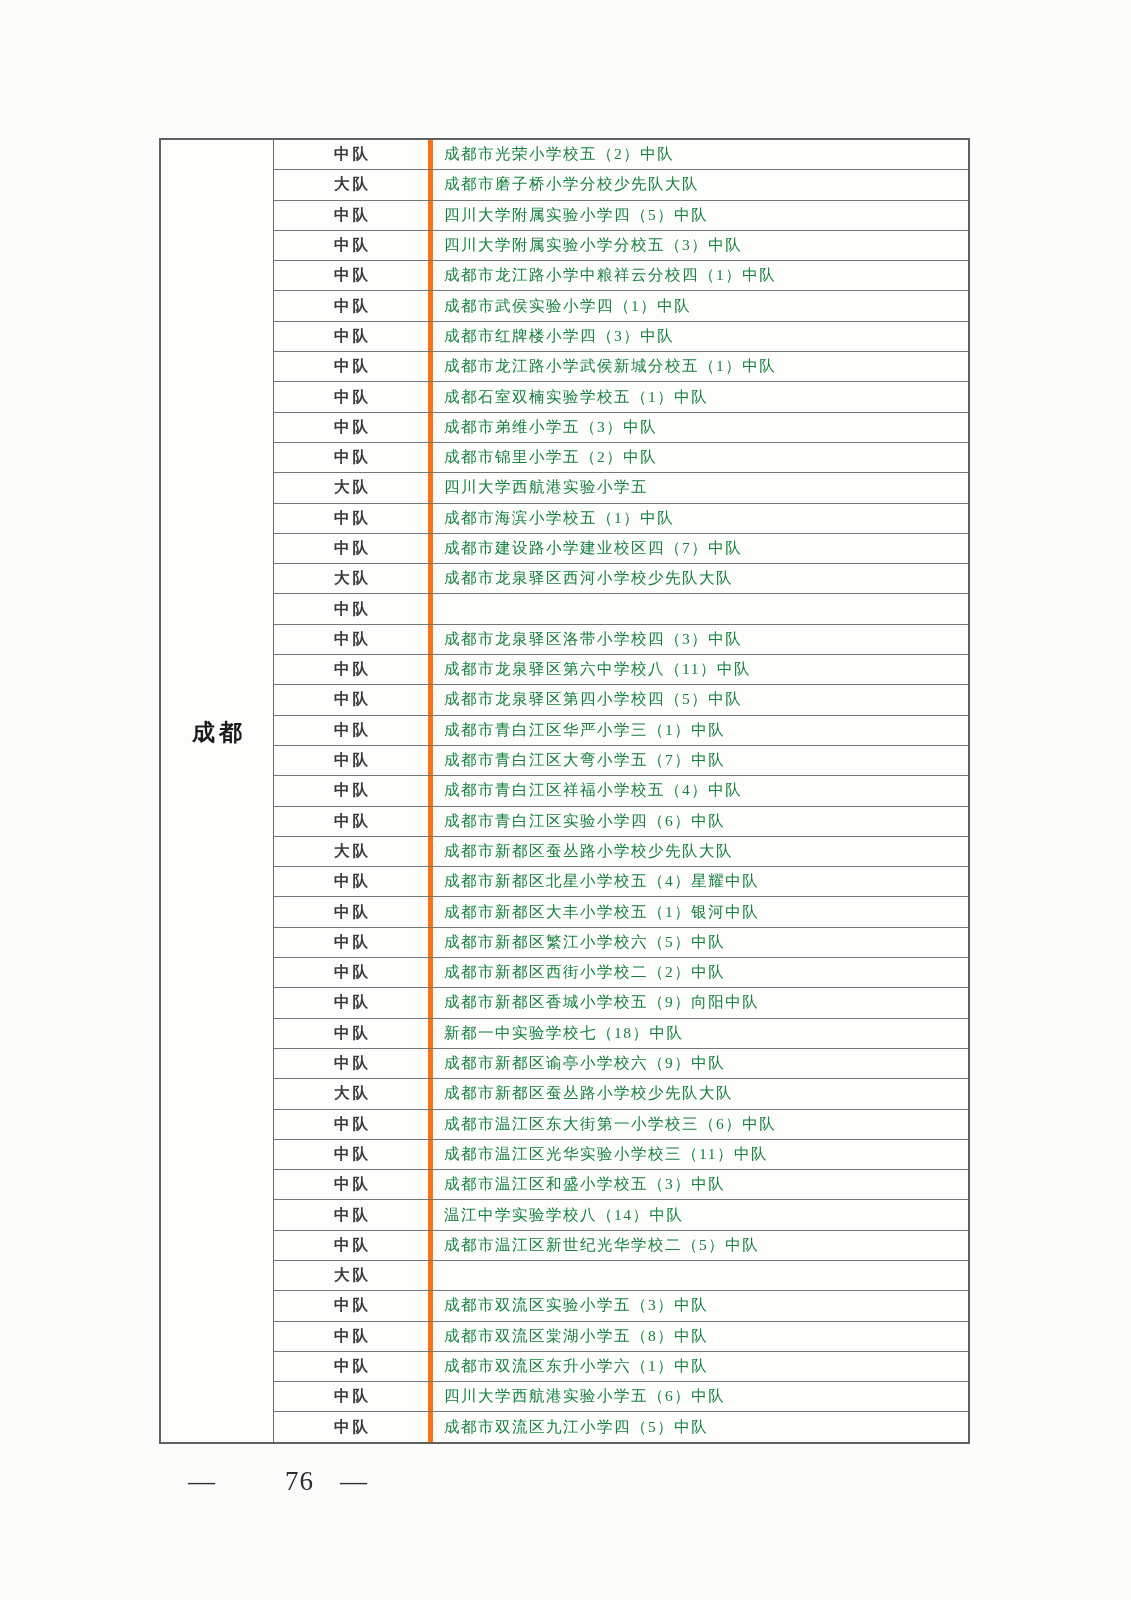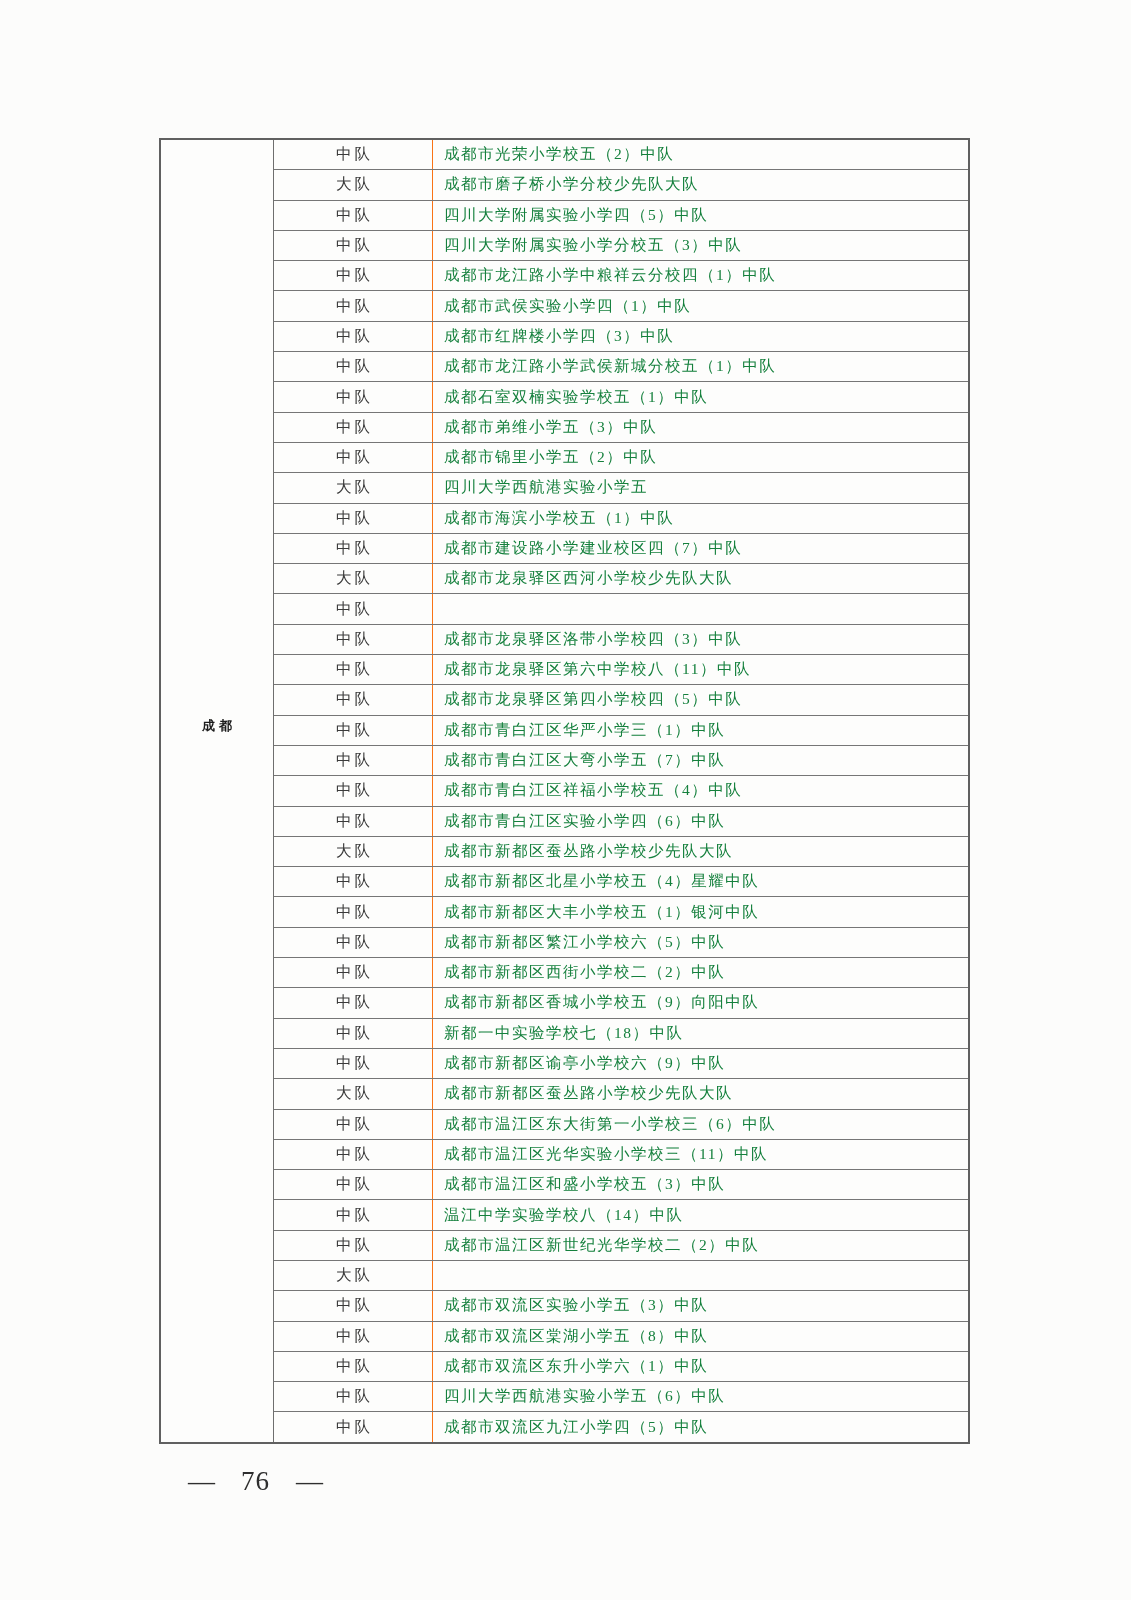--- a/index.html
+++ b/index.html
@@ -30,47 +30,48 @@
     position: relative;
     flex: 0 0 auto;
   }
   .region-label {
     position: absolute;
     top: 44.3%;
     left: 0;
     width: 100%;
     text-align: center;
     font-weight: bold;
-    font-size: 13px;
+    font-size: 23px;
     letter-spacing: 4px;
     text-indent: 4px; 
     color: #1c1c1c;
   }
   .rows-col {
     flex: 1 1 auto;
     display: flex;
     flex-direction: column;
   }
   .row {
     flex: 1 1 0;
     display: flex;
     border-bottom: 1px solid #767676;
   }
   .row:last-child { border-bottom: none; }
   .cell-type {
     flex: 0 0 159px;
     width: 159px;
-    border-right: 1px solid #f97316;
+    border-right: 5px solid #f97316;
     display: flex;
     align-items: center;
     justify-content: center;
     font-size: 15.5px;
     letter-spacing: 3px;
     text-indent: 3px;
     color: #3a3a3a;
+    font-weight: bold;
   }
   .cell-name {
     flex: 1 1 auto;
     display: flex;
     align-items: center;
     padding-left: 11px;
     font-size: 15.5px;
     letter-spacing: 1.5px;
     color: #15803d;
     white-space: nowrap;
@@ -80,21 +81,21 @@
     left: 188px;
     top: 1468px;
     display: flex;
     align-items: center;
     gap: 26px;
     font-size: 27px;
     color: #2e2e2e;
     line-height: 1;
   }
   .page-footer .dash { letter-spacing: 0; }
-  .page-footer .num { letter-spacing: 1px; }
+  .page-footer .num { letter-spacing: 1px; margin-left: 44px; }
 </style>
 </head>
 <body>
 
 <div class="doc-table">
   <div class="region-cell">
     <span class="region-label">成都</span>
   </div>
   <div class="rows-col" id="rows">
   <div class="row">
@@ -271,21 +272,21 @@
     <div class="cell-name">成都市温江区和盛小学校五（3）中队</div>
   </div>
 
   <div class="row">
     <div class="cell-type">中队</div>
     <div class="cell-name">温江中学实验学校八（14）中队</div>
   </div>
 
   <div class="row">
     <div class="cell-type">中队</div>
-    <div class="cell-name">成都市温江区新世纪光华学校二（2）中队</div>
+    <div class="cell-name">成都市温江区新世纪光华学校二（5）中队</div>
   </div>
 
   <div class="row">
     <div class="cell-type">大队</div>
   </div>
 
   <div class="row">
     <div class="cell-type">中队</div>
     <div class="cell-name">成都市双流区实验小学五（3）中队</div>
   </div>

